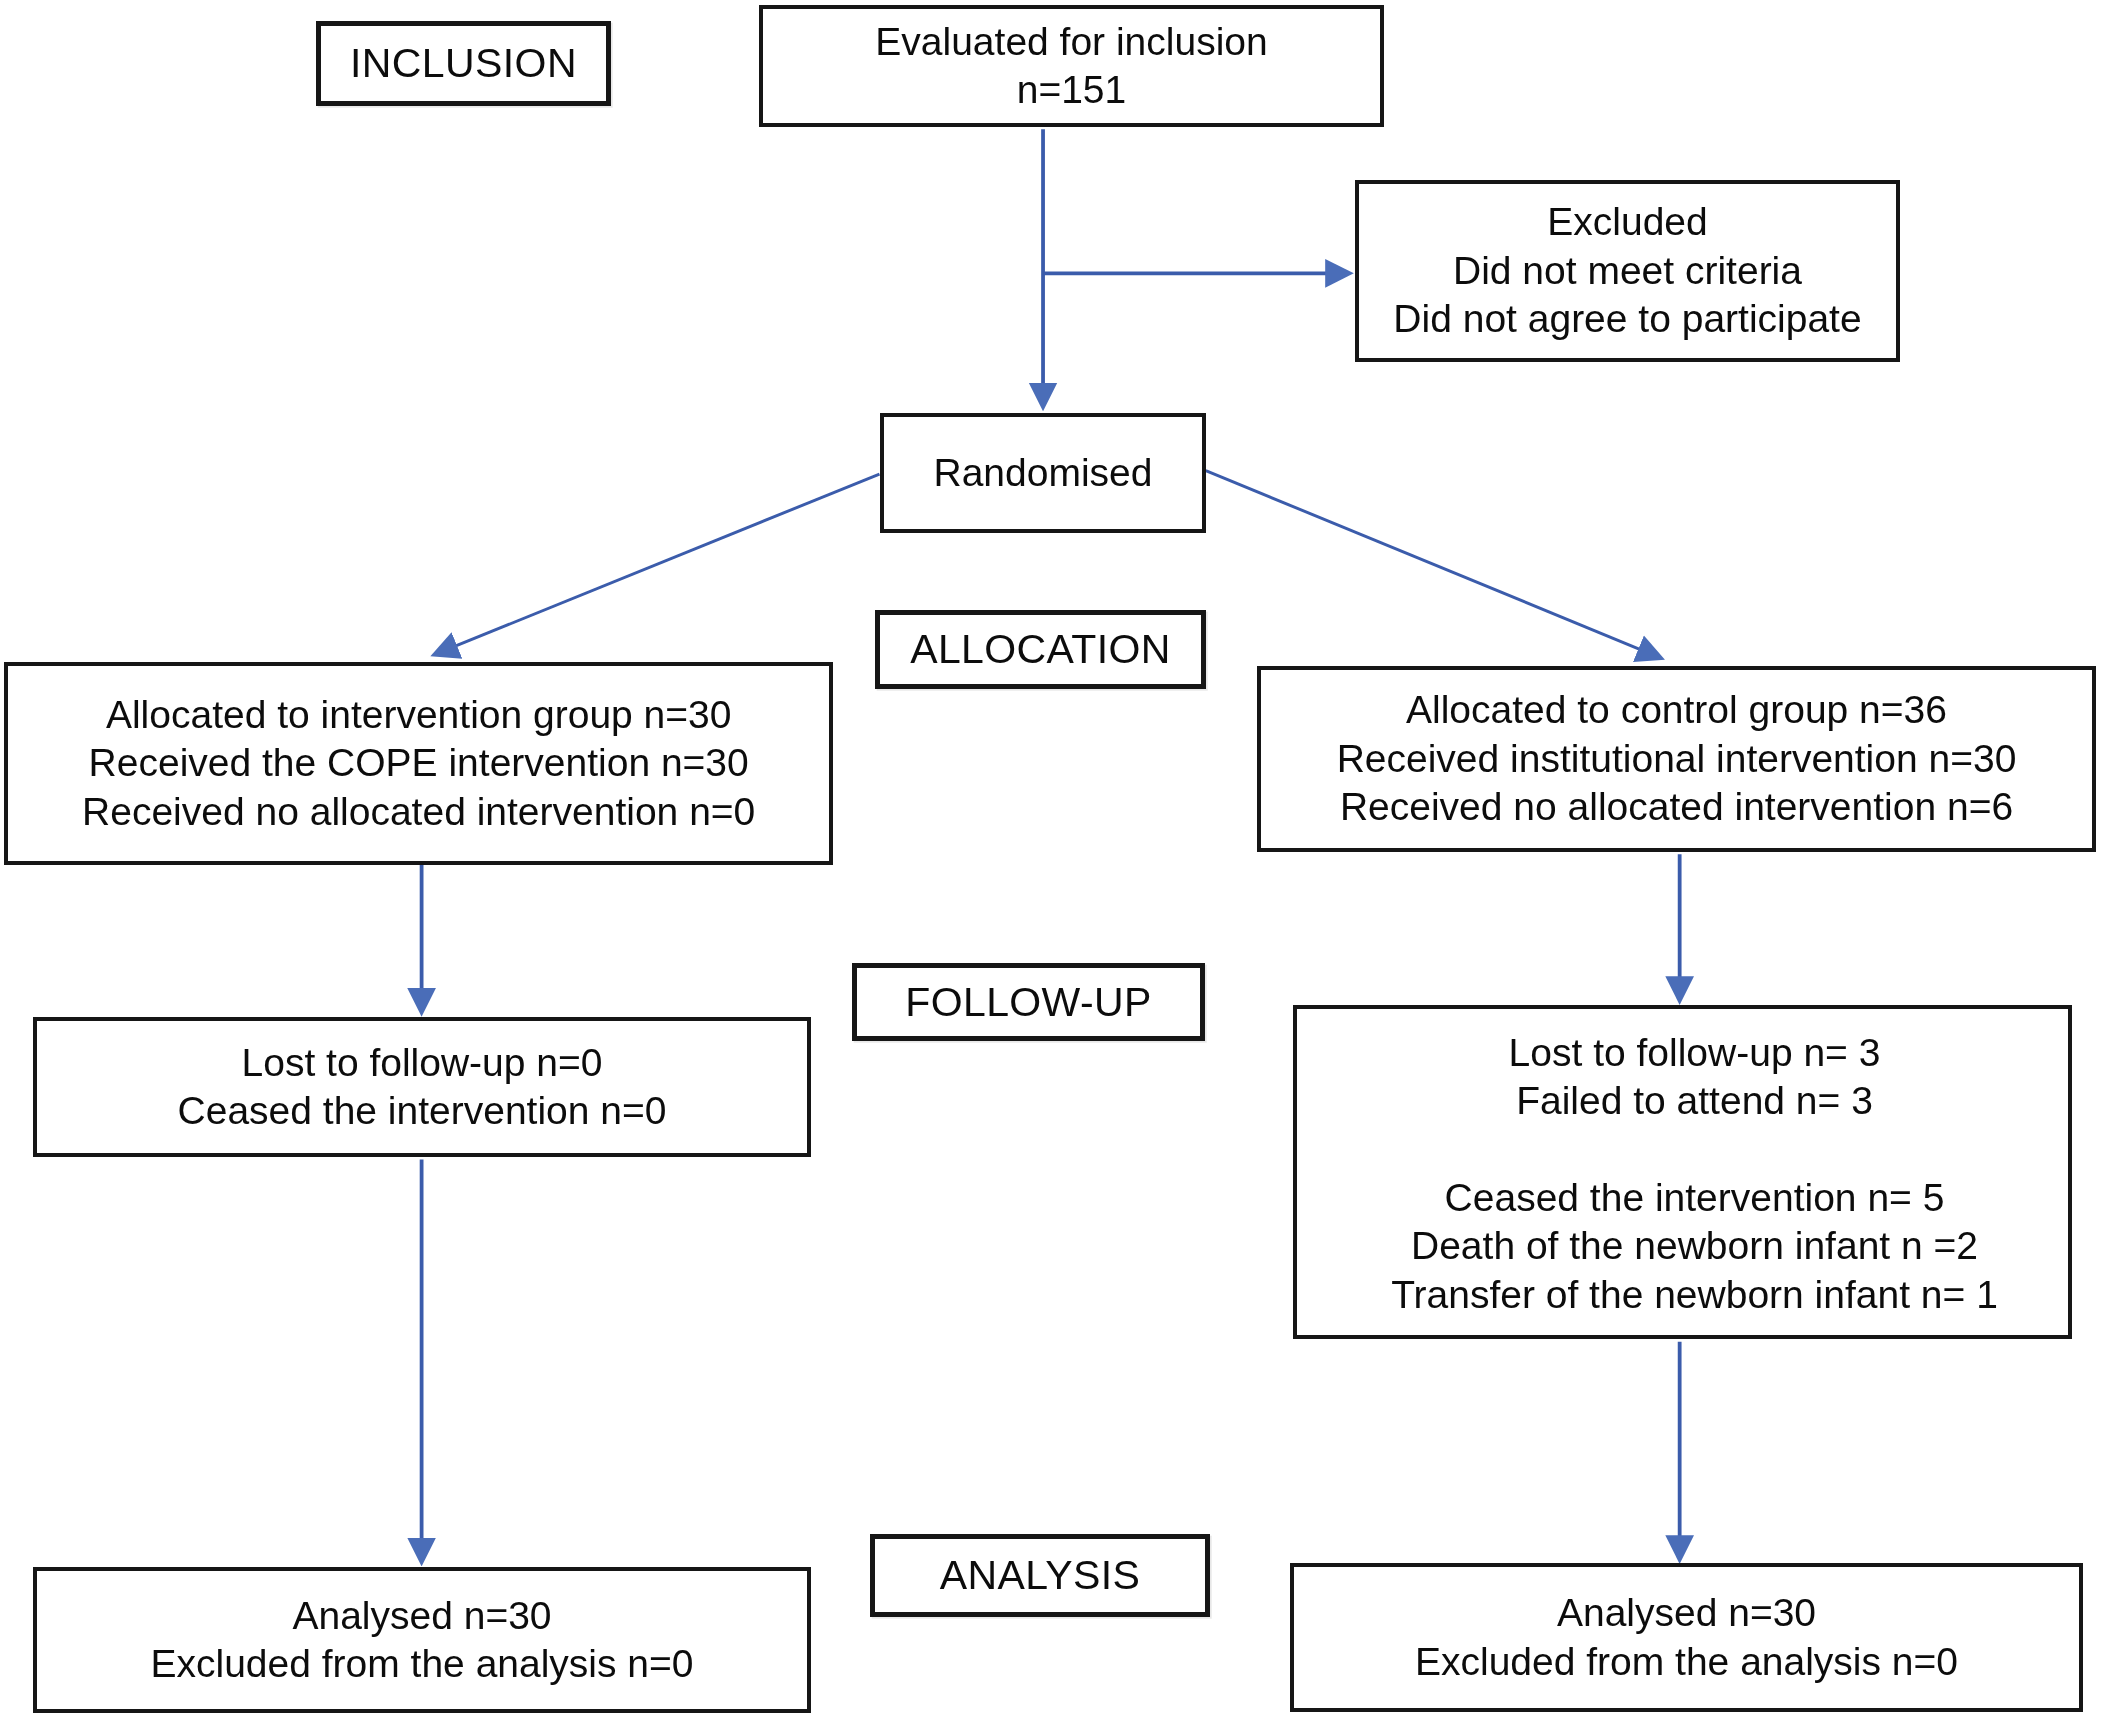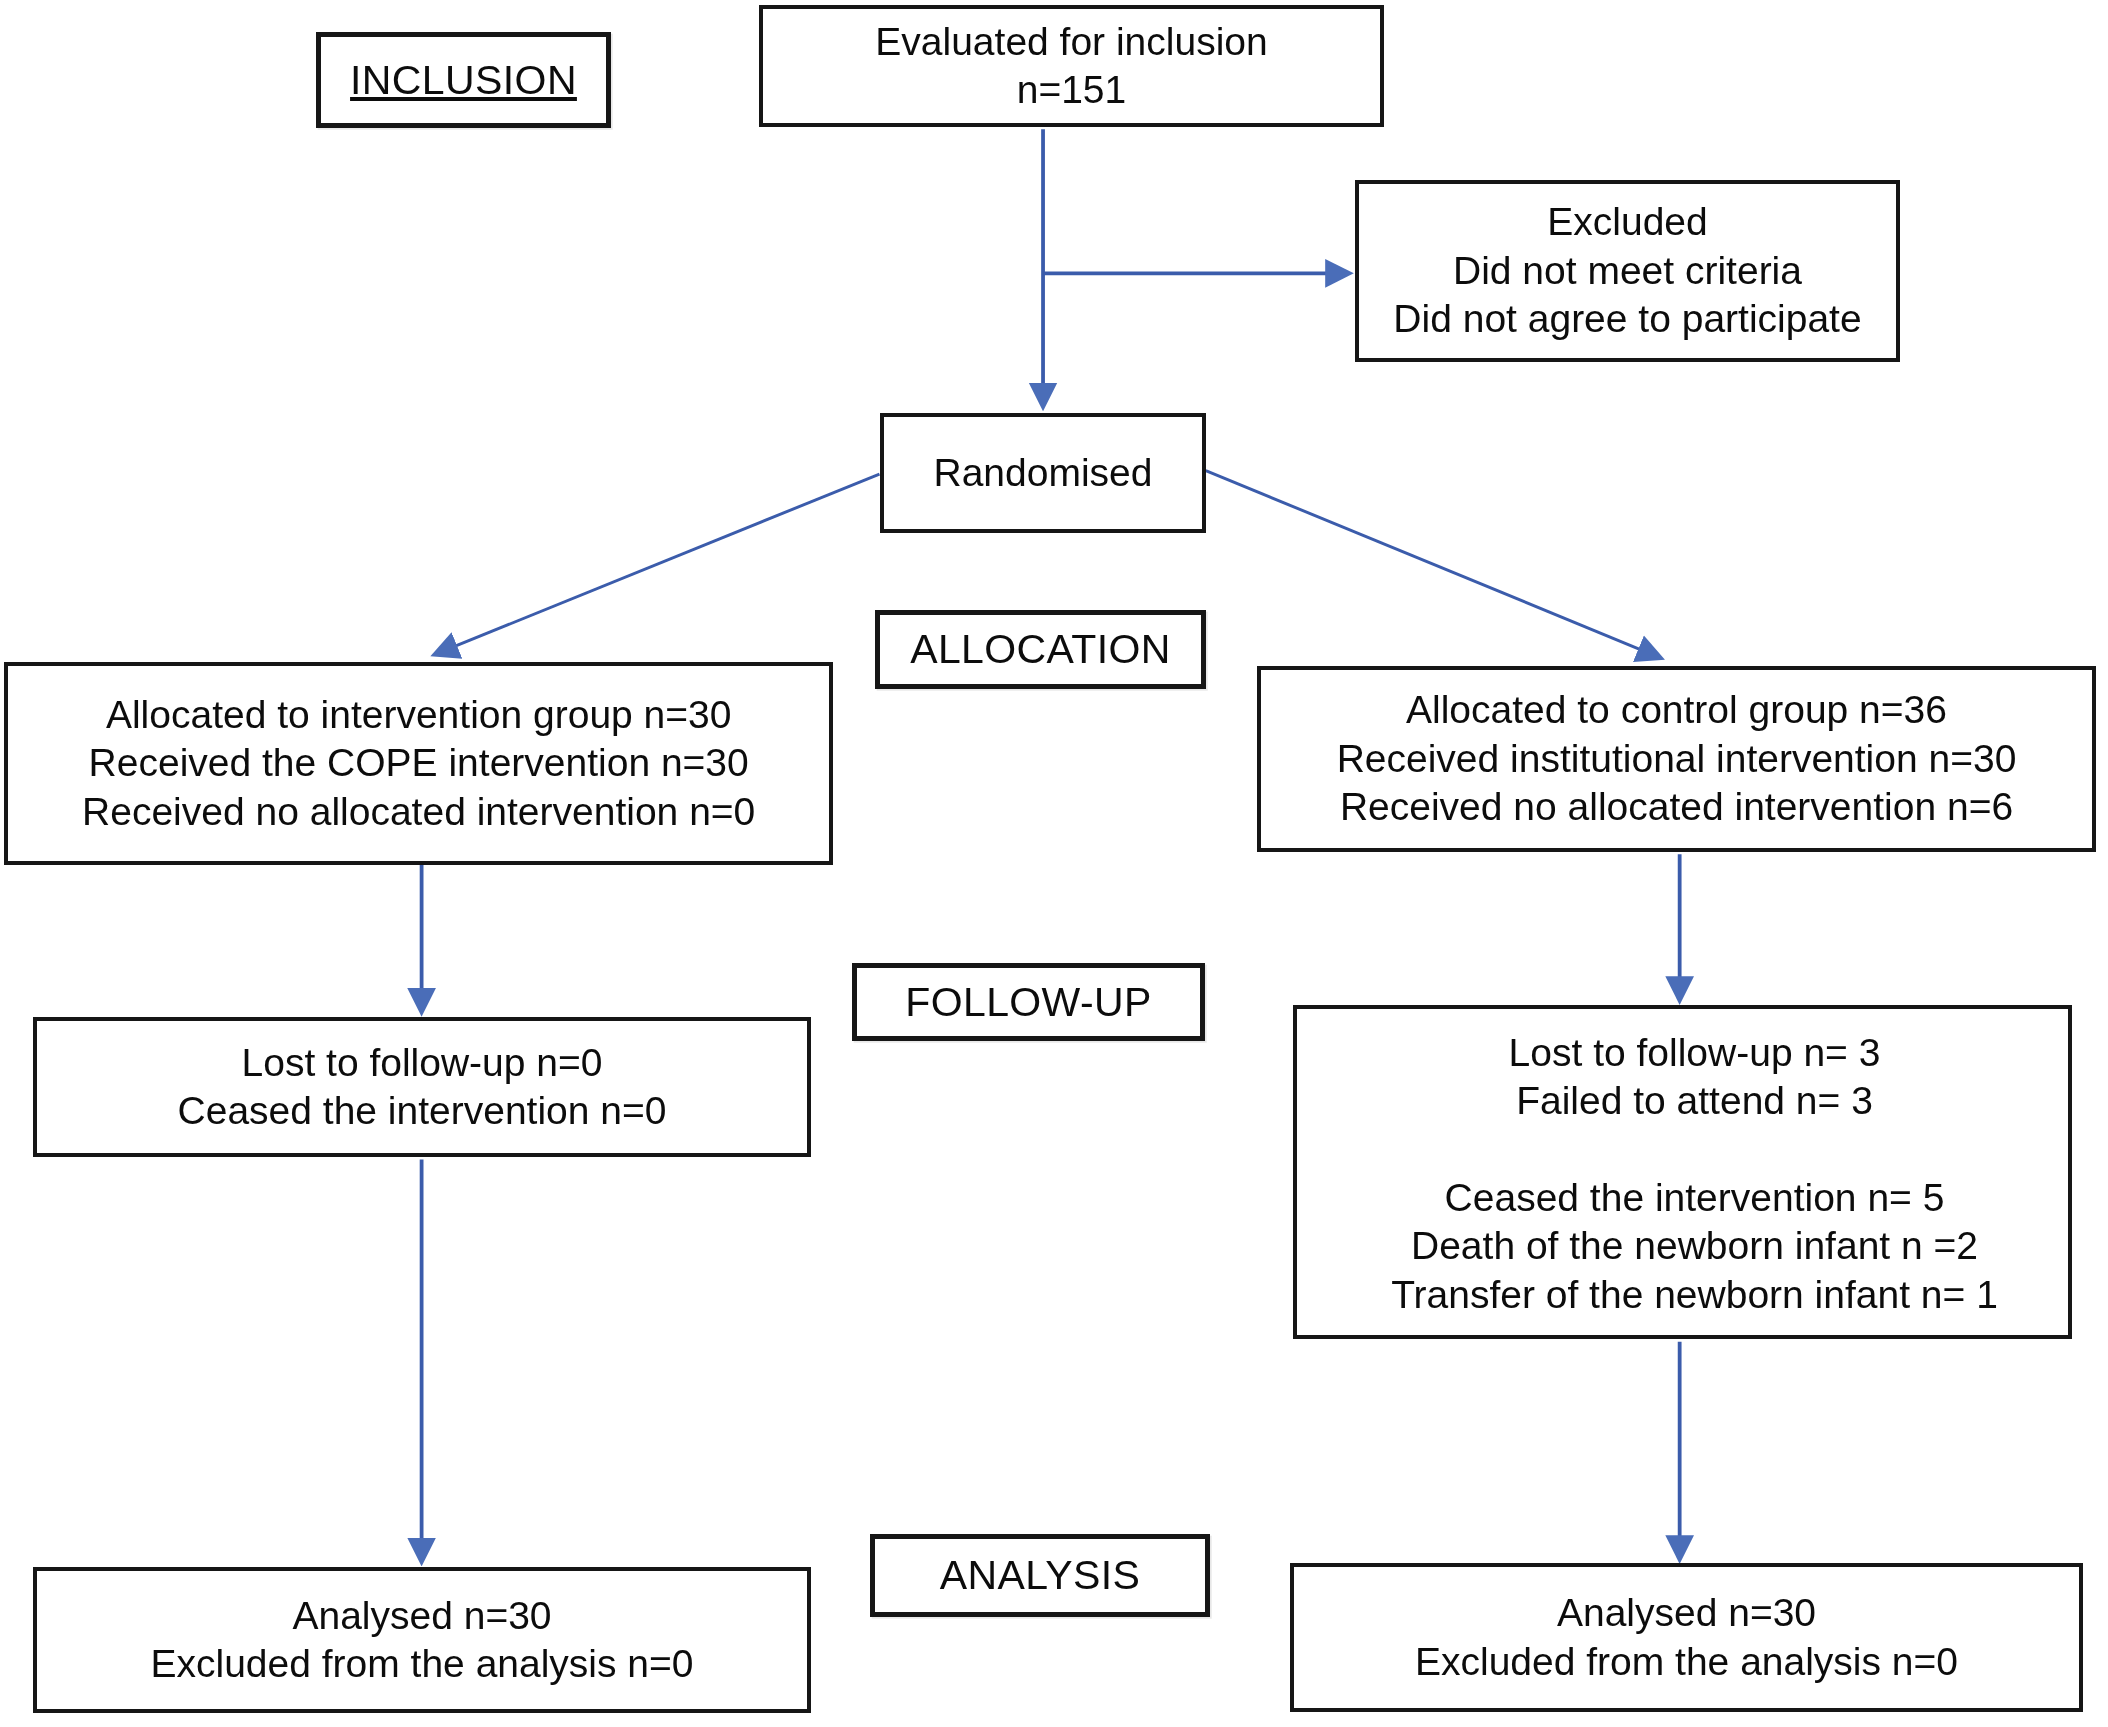--- a/index.html
+++ b/index.html
@@ -38,21 +38,21 @@
     line-height:1.24;
     color:var(--text);
   }
   .label{
     border-width:5.9px;
     font-size:41px;
     letter-spacing:0.4px;
     box-shadow:1.7px 1.7px 0 #8a8a8a33;
   }
   .line{min-height:1.24em;width:100%;}
-  #b-inclusion {left:316px;  top:32px;   width:295px; height:96px;text-decoration:underline;}
+  #b-inclusion {left:316px;  top:21px;   width:295px; height:85px;}
   #b-evaluated {left:759px;  top:5px;    width:625px; height:122px;}
   #b-excluded  {left:1355px; top:180px;  width:545px; height:182px;}
   #b-randomised{left:880px; top:413px;  width:326px; height:120px;}
   #b-allocation{left:875px; top:610px;  width:331px; height:79px;}
   #b-alloc-int {left:4.2px;    top:662px;  width:829px; height:203px;}
   #b-alloc-ctrl{left:1257px; top:666px;  width:839px; height:186px;}
   #b-followup  {left:852px; top:963px; width:353px; height:78px;}
   #b-fu-int    {left:33px;   top:1017px; width:778px; height:140px;}
   #b-fu-ctrl   {left:1293px; top:1005px; width:779px; height:334px;
                 justify-content:flex-start; align-items:flex-start;

